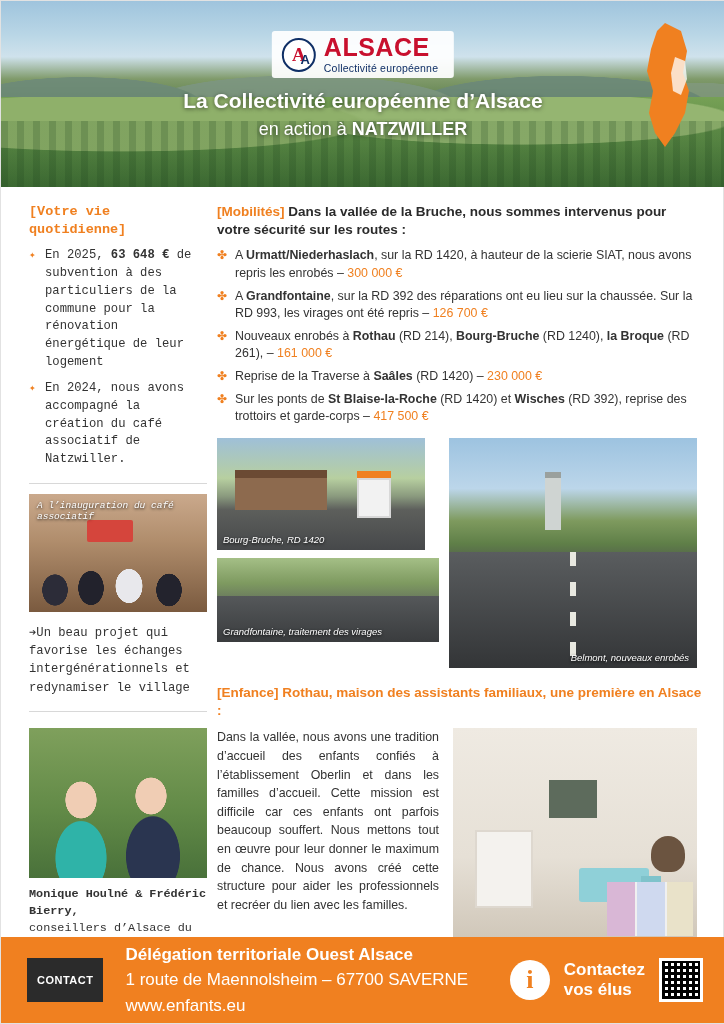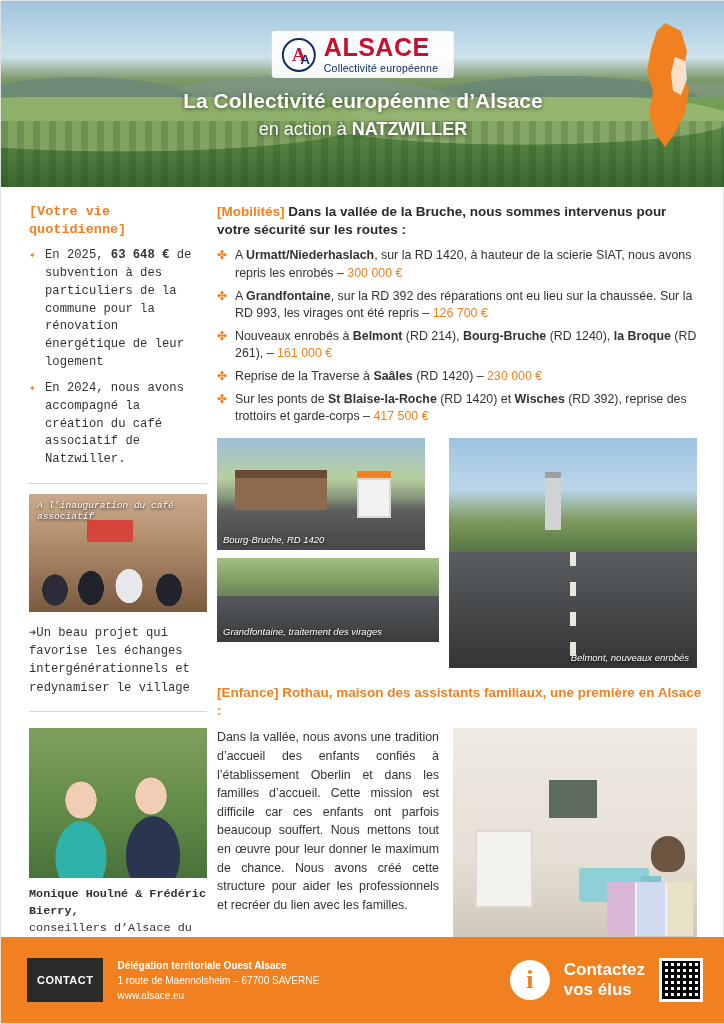--- a/index.html
+++ b/index.html
@@ -283,21 +283,21 @@
     color: #fff;
     display: flex; align-items: center;
   }
   .contact-badge {
     margin-left: 26px;
     background: #2b2b2b; color: #fff;
     font-size: 11px; font-weight: bold; letter-spacing: .5px;
     padding: 16px 10px;
   }
   .footer-addr {
-    margin-left: 14px; font-size: 10px; line-height: 1.5;
+    margin-left: 22px; font-size: 17px; line-height: 1.5;
   }
   .footer-addr .b1 { font-weight: bold; }
   .footer-right {
     margin-left: auto; margin-right: 22px;
     display: flex; align-items: center; gap: 14px;
   }
   .info-circle {
     width: 40px; height: 40px; border-radius: 50%;
     background: #fff; color: #f08020;
     font-size: 26px; font-weight: bold;
@@ -392,21 +392,21 @@
     </div>
 
     <div class="col-right">
       <div class="sec-title">
         <span>[Mobilités] </span><span class="dark">Dans la vallée de la Bruche, nous sommes intervenus pour votre sécurité sur les routes :</span>
       </div>
 
       <ul class="routes-list">
         <li><span class="star">✤</span><span>A <b>Urmatt/Niederhaslach</b>, sur la RD 1420, à hauteur de la scierie SIAT, nous avons repris les enrobés – <span class="price">300 000 €</span></span></li>
         <li><span class="star">✤</span><span>A <b>Grandfontaine</b>, sur la RD 392 des réparations ont eu lieu sur la chaussée. Sur la RD 993, les virages ont été repris – <span class="price">126 700 €</span></span></li>
-        <li><span class="star">✤</span><span>Nouveaux enrobés à <b>Belmont</b> (RD 214), <b>Bourg-Bruche</b> (RD 1240), <b>la Broque</b> (RD 261), – <span class="price">161 000 €</span></span></li>
+        <li><span class="star">✤</span><span>Nouveaux enrobés à <b>Rothau</b> (RD 214), <b>Bourg-Bruche</b> (RD 1240), <b>la Broque</b> (RD 261), – <span class="price">161 000 €</span></span></li>
         <li><span class="star">✤</span><span>Reprise de la Traverse à <b>Saâles</b> (RD 1420) – <span class="price">230 000 €</span></span></li>
         <li><span class="star">✤</span><span>Sur les ponts de <b>St Blaise-la-Roche</b> (RD 1420) et <b>Wisches</b> (RD 392), reprise des trottoirs et garde-corps – <span class="price">417 500 €</span></span></li>
       </ul>
 
       <div class="photos-grid">
         <div class="photo ph-bourg">
           <div class="bldg"></div>
           <div class="signtop"></div>
           <div class="sign"></div>
           <div class="cap">Bourg-Bruche, RD 1420</div>
@@ -439,21 +439,21 @@
         </div>
       </div>
     </div>
   </div>
 
   <div class="footer">
     <div class="contact-badge">CONTACT</div>
     <div class="footer-addr">
       <div class="b1">Délégation territoriale Ouest Alsace</div>
       <div>1 route de Maennolsheim – 67700 SAVERNE</div>
-      <div>www.alsace.eu</div>
+      <div>www.enfants.eu</div>
     </div>
     <div class="footer-right">
       <div class="info-circle">i</div>
       <div class="contactez">
         <div>Contactez</div>
         <div>vos élus</div>
       </div>
       <div class="qr">
           <div class="qr-inner"></div>
         </div>

